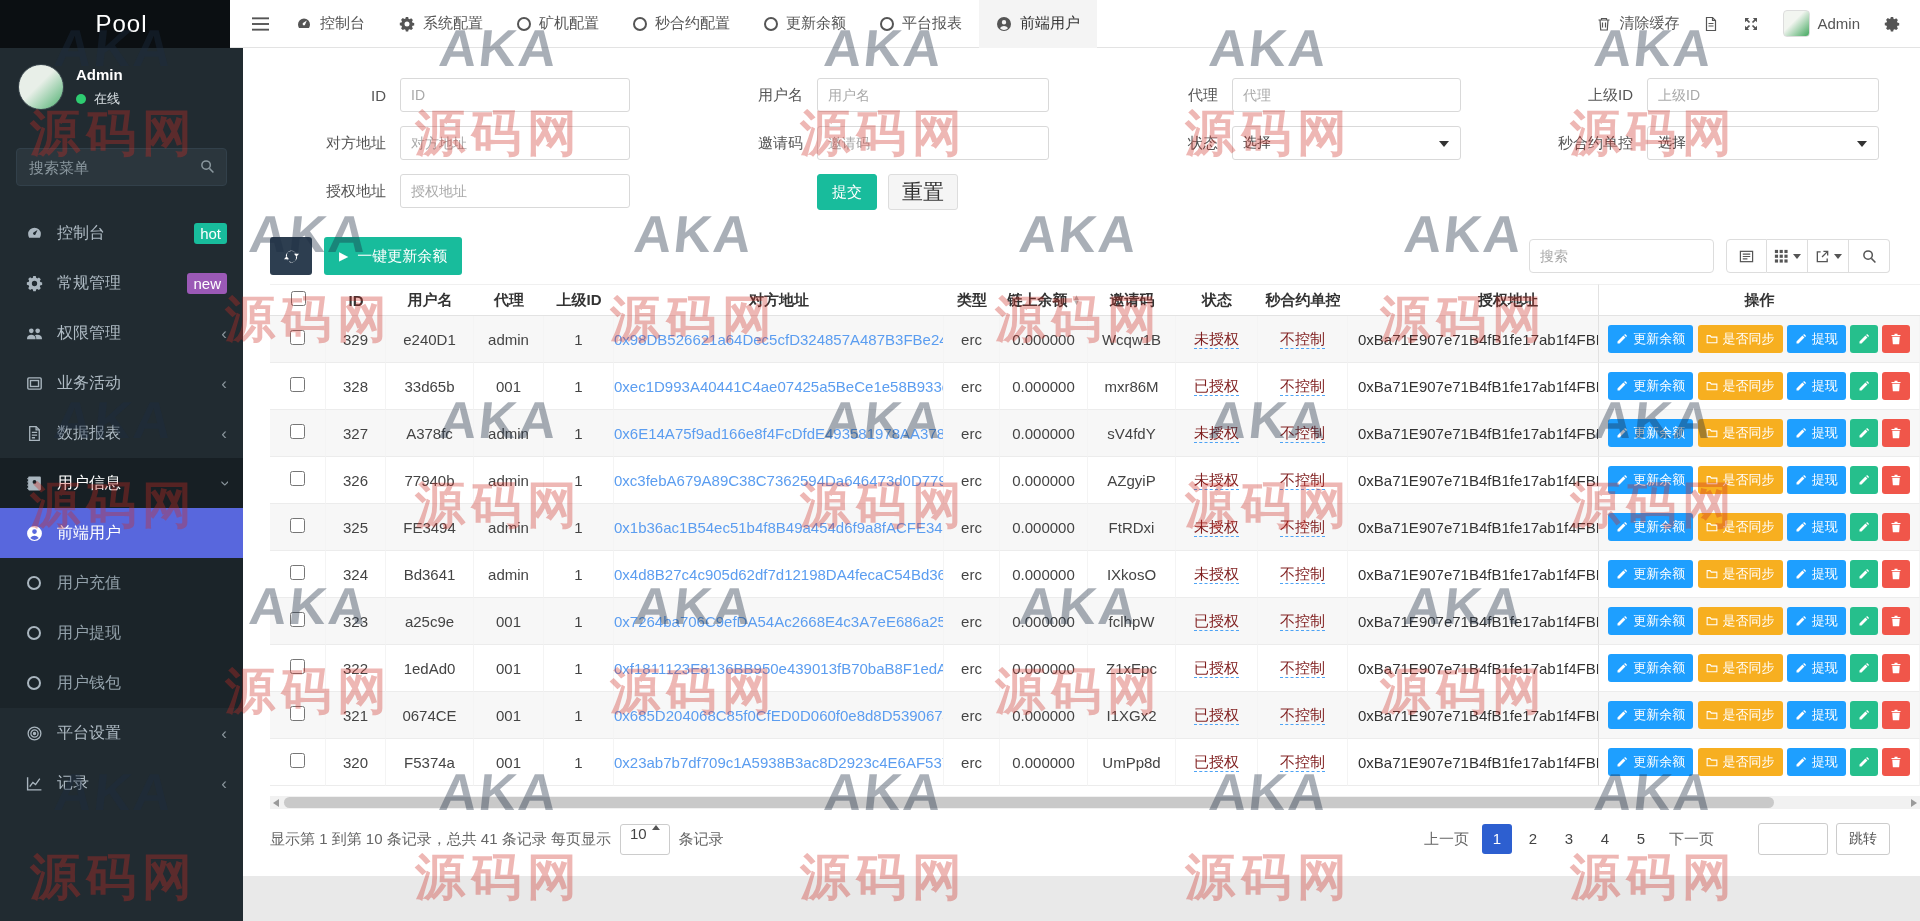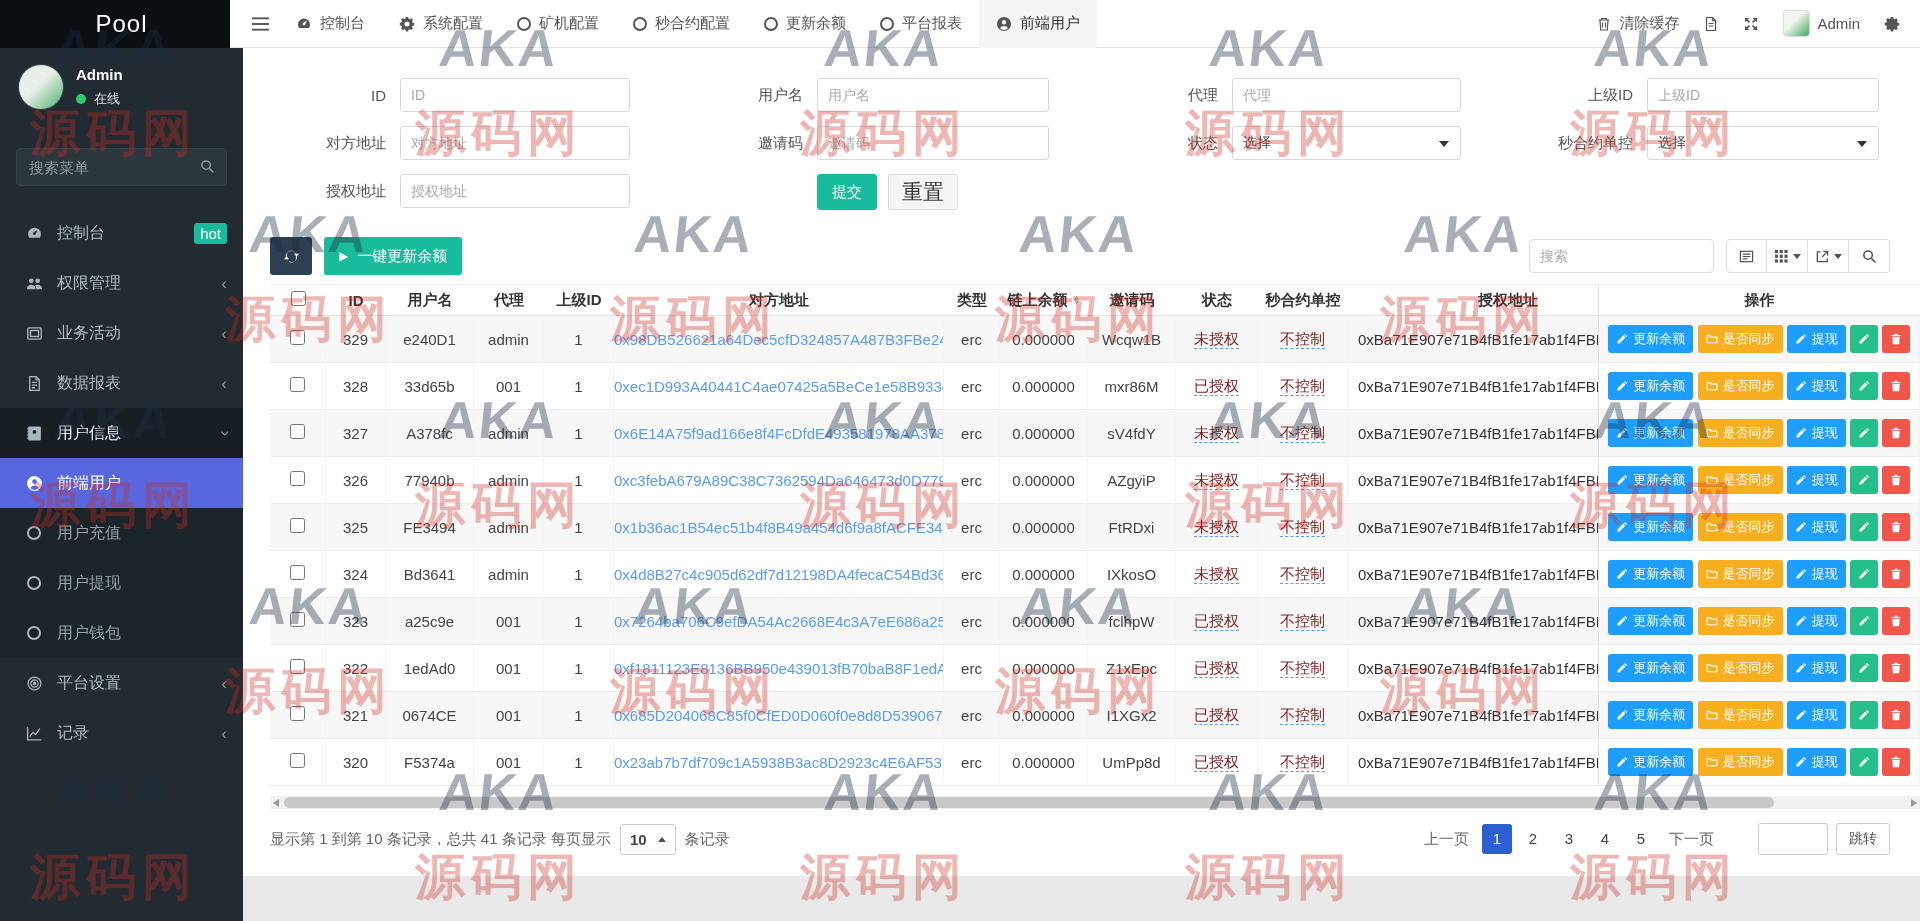--- a/index.html
+++ b/index.html
@@ -133,22 +133,22 @@
   
   .hscroll { position:absolute; top:748px; left:40px; width:1650px; height:13px; background:#f1f1f1; }
   .hs-arrow { position:absolute; top:3px; width:0; height:0; border-top:4px solid transparent; border-bottom:4px solid transparent; }
   .hs-left { left:3px; border-right:6px solid #9a9a9a; }
   .hs-right { right:3px; border-left:6px solid #9a9a9a; }
   .hs-thumb { position:absolute; top:1px; left:14px; width:1490px; height:11px; background:#c9c9c9; border-radius:6px; cursor:pointer; }
 
   
   .pager-bar { position:absolute; top:770px; left:40px; right:30px; height:42px; display:flex; align-items:center; }
   .pg-summary { font-size:15px; color:#666; display:flex; align-items:center; gap:9px; }
-  .pg-size { border:1px solid #ccc; border-radius:3px; height:31px; padding:0 9px; display:flex; align-items:center;
-    gap:11px; color:#444; cursor:pointer; background:#fff;font-weight:bold; }
+  .pg-size { border:1px solid #ccc; border-radius:3px; height:31px; padding:0 9px; display:flex; 
+    gap:5px; color:#444; cursor:pointer; background:#fff; }
   .caret-u { width:0; height:0; border-left:4px solid transparent; border-right:4px solid transparent;
     border-bottom:5px solid #555; }
   .pg-right { margin-left:auto; display:flex; align-items:center; }
   .pg-link { font-size:15px; color:#666; cursor:pointer; margin:0 10px; }
   .page-num { display:inline-block; min-width:30px; height:30px; line-height:30px; text-align:center;
     font-size:15px; color:#444; margin:0 3px; cursor:pointer; border-radius:3px; }
   .page-num.active { background:#2D5FD0; color:#fff; }
   .pg-jump-input { width:70px; height:32px; border:1px solid #ccc; border-radius:3px; margin-left:34px; outline:none;
     padding:0 8px; font-size:14px; font-family:inherit; }
   .pg-jump-btn { height:32px; padding:0 12px; margin-left:8px; background:#fff; border:1px solid #ccc; border-radius:3px;
@@ -180,20 +180,29 @@
   </div>
   <div class="menu">
     <div class="nav-item">
       <span class="nv-ic">
           <svg viewBox="0 0 16 16" fill="currentColor">
             <path d="M8 2.5A6 6 0 002 8.5c0 1.2.35 2.4 1 3.4h10a6.3 6.3 0 001-3.4 6 6 0 00-6-6zm.9 6.4a1.3 1.3 0 11-1.9-1.8l3.8-2.5-1.9 4.3z"></path>
           </svg>
         </span>
       <span>控制台</span>
       <span class="badge b-hot">hot</span>
+    </div>
+    <div class="nav-item">
+      <span class="nv-ic">
+          <svg viewBox="0 0 16 16" fill="currentColor">
+            <path fill-rule="evenodd" d="M6.8 1h2.4l.3 1.7c.4.1.8.3 1.1.5l1.6-.9 1.7 1.7-.9 1.6c.2.3.4.7.5 1.1l1.7.3v2.4l-1.7.3c-.1.4-.3.8-.5 1.1l.9 1.6-1.7 1.7-1.6-.9c-.3.2-.7.4-1.1.5l-.3 1.7H6.8l-.3-1.7c-.4-.1-.8-.3-1.1-.5l-1.6.9-1.7-1.7.9-1.6c-.2-.3-.4-.7-.5-1.1L.8 9.2V6.8l1.7-.3c.1-.4.3-.8.5-1.1l-.9-1.6 1.7-1.7 1.6.9c.3-.2.7-.4 1.1-.5L6.8 1zM8 5.5A2.5 2.5 0 108 10.5 2.5 2.5 0 008 5.5z"></path>
+          </svg>
+        </span>
+      <span>常规管理</span>
+      <span class="badge b-new">new</span>
     </div>
     <div class="nav-item">
       <span class="nv-ic">
           <svg viewBox="0 0 16 16" fill="currentColor">
             <circle cx="5" cy="5.5" r="2.2"></circle>
             <circle cx="11" cy="5.5" r="2.2"></circle>
             <path d="M1 12.5c0-2 1.8-3.3 4-3.3s4 1.3 4 3.3v.9H1zM9.6 13.4v-.9c0-1.2-.5-2.2-1.3-2.9.8-.3 1.7-.4 2.7-.4 2.2 0 4 1.3 4 3.3v.9z"></path>
           </svg>
         </span>
       <span>权限管理</span>

